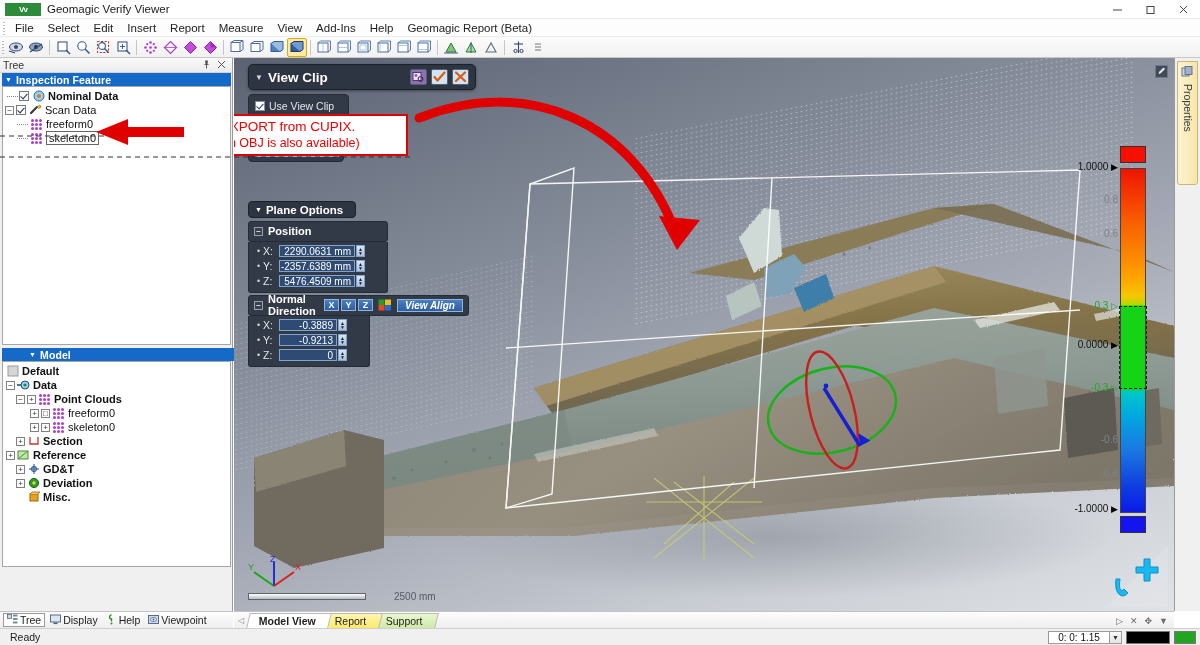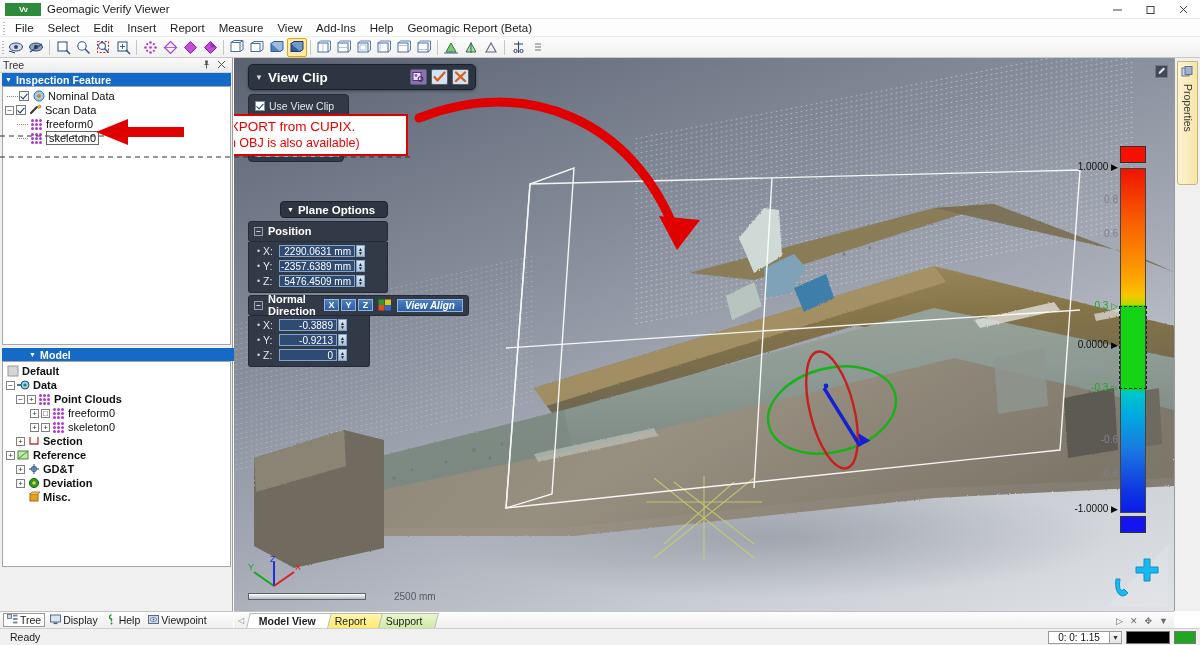--- a/index.html
+++ b/index.html
@@ -146,21 +146,21 @@
   .btn-reset {
     margin-top: 3px; width: 84px; height: 13px; background: linear-gradient(to bottom,#4a7fc1,#2f5e9e);
     border: 1px solid #8fb4e0; color: #fff; font-size: 10px; text-align: center; line-height: 12px;
   }
 
   
   .po-panel { position: absolute; left: 14px; top: 143px; width: 220px; z-index: 30; }
   .po-header {
     background: #2e3542; border: 1px solid #1b212b; border-radius: 4px;
     width: 108px; height: 17px; display: flex; align-items: center; padding: 0 6px;
-    color: #fff; font-size: 11.5px; font-weight: bold; margin-left: 32px;
+    color: #fff; font-size: 11.5px; font-weight: bold;
   }
   .po-header .tri { font-size: 7px; margin-right: 4px; }
   .po-group { margin-top: 3px; background:#333a47; border:1px solid #252b36; border-radius:3px;
     padding: 2px 5px 3px; }
   .po-grouptitle { display:flex; align-items:center; color:#fff; font-size:11px; font-weight:bold; height: 14px;}
   .sqexp { width:9px;height:9px;border:1px solid #98a0ad;color:#dfe3e9;font-size:8px;line-height:7px;
     text-align:center;margin-right:5px;flex:0 0 auto; background:#39414f;}
   .fld-row { display:flex; align-items:center; height: 14px; margin: 1px 0; }
   .bullet { width:9px; text-align:center; color:#cfd5de; font-size:9px; }
   .fld-lbl { color:#e2e6ec; font-size:10.5px; width: 16px; }
@@ -501,21 +501,21 @@
       </span>
     </div>
 
     <div class="panel-hdr" style="position:absolute;top:15px;left:2px;width:229px;">
       <span class="tri">▼</span>
       <span>Inspection Feature</span>
     </div>
     <div class="treebox" id="tree-upper" style="top:28px;height:259px;">
       <div class="tree-rows">
 
-        <div class="trow" style="padding-left:4px;">
+        <div class="trow" style="padding-left:4px;font-weight:bold;">
           <span style="width:11px;display:inline-block;border-bottom:1px dotted #888;height:1px;margin-right:1px;"></span>
           <span class="cbx on"></span>
           <span class="tico">
             <svg width="12" height="12" viewBox="0 0 12 12">
                 <circle cx="6" cy="6" r="5" fill="#9ad2f0" stroke="#2c6d9e" stroke-width="1"></circle>
                 <circle cx="6" cy="6" r="2" fill="#e87a1f"></circle>
               </svg>
           </span>
           <span class="tlabel">Nominal Data</span>
         </div>

